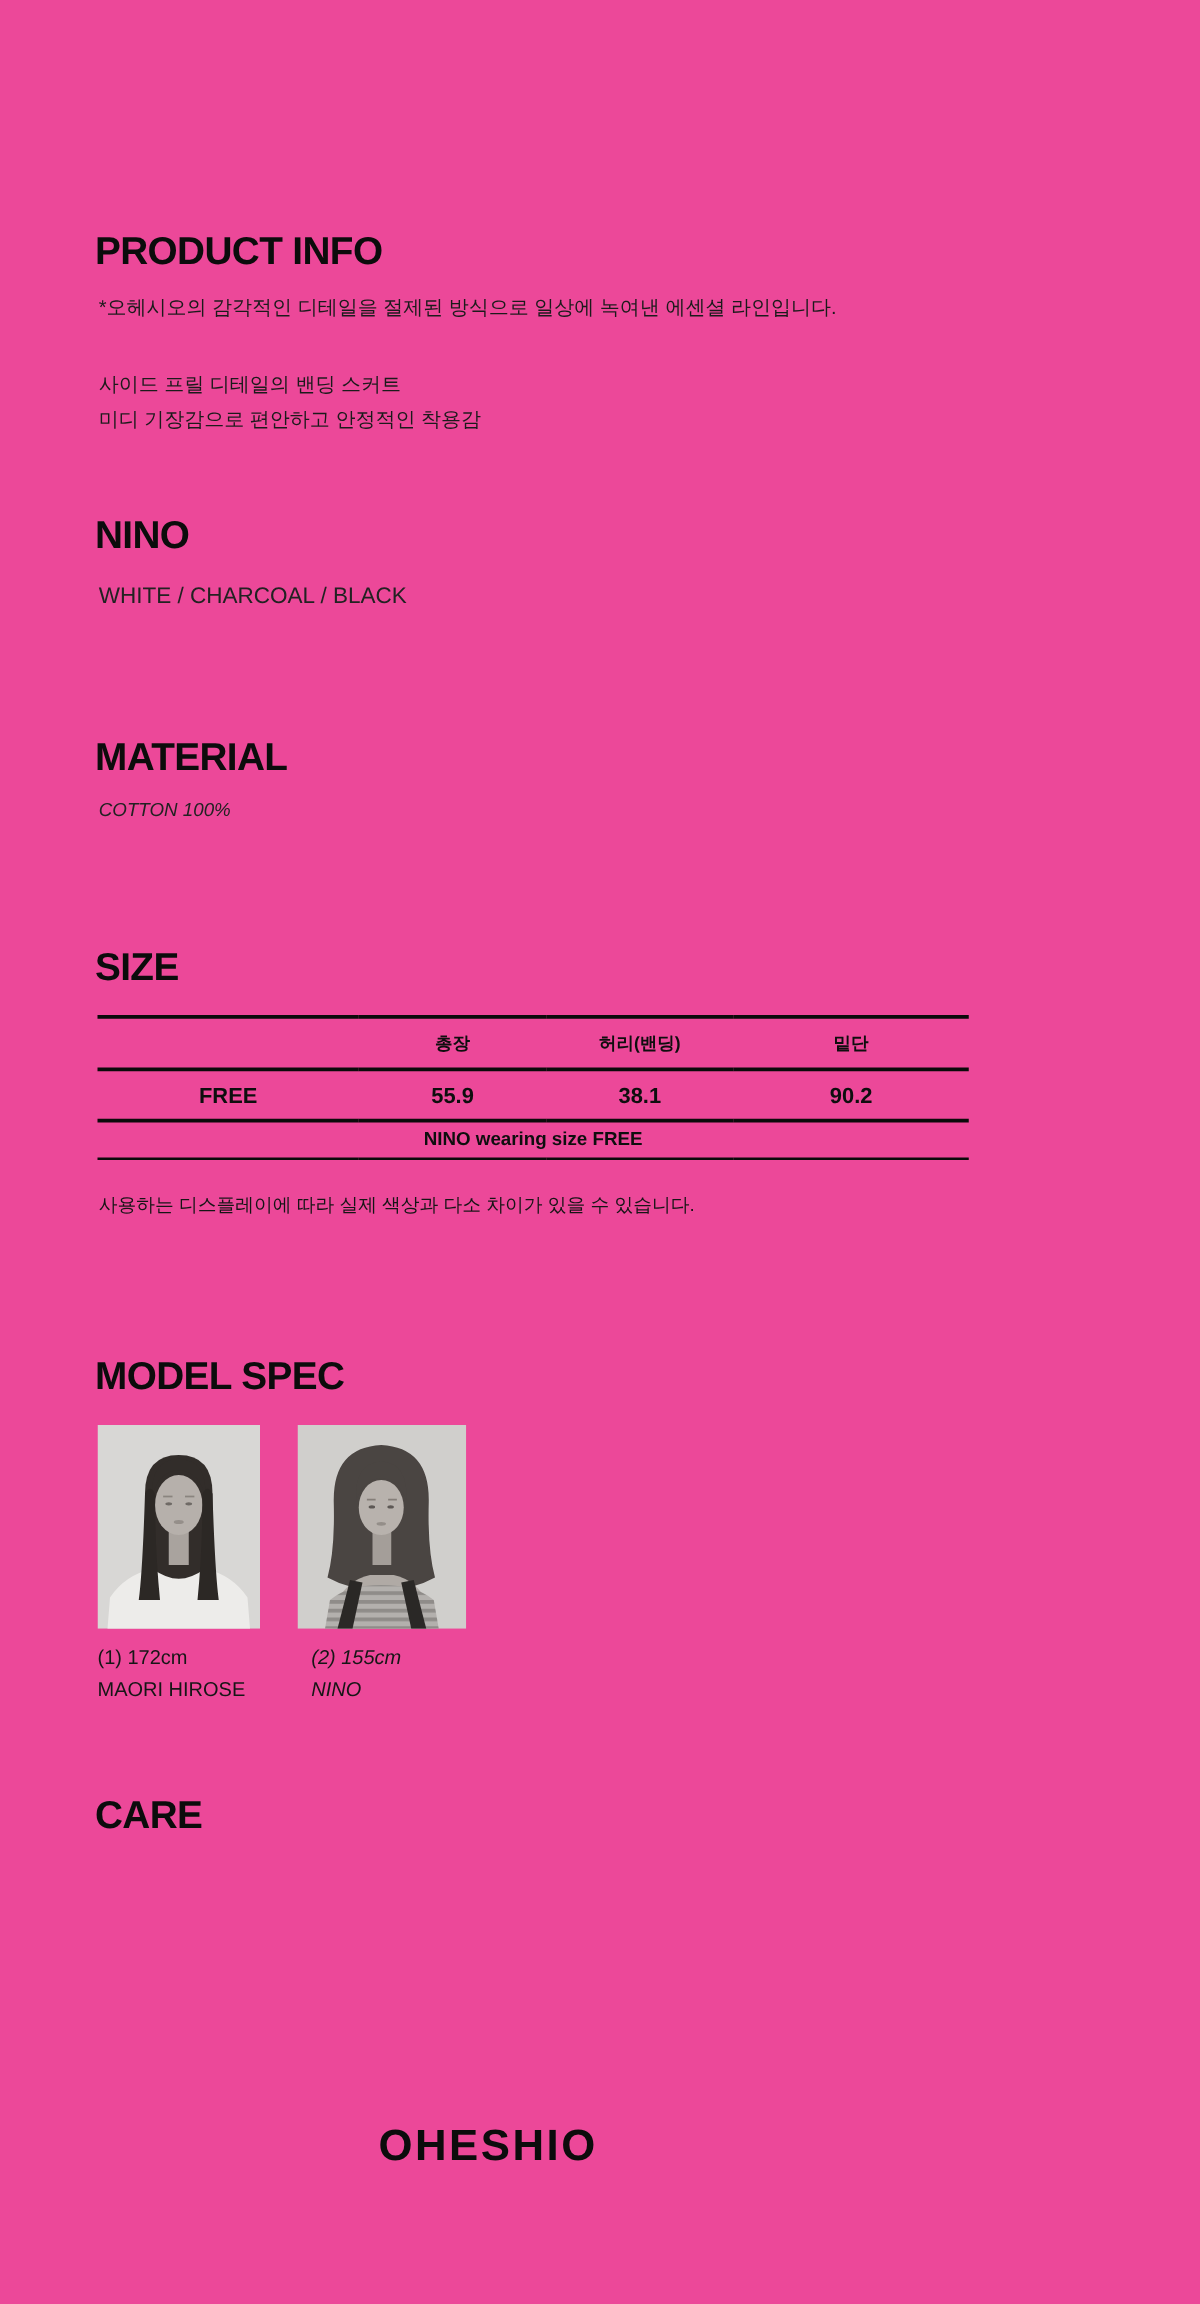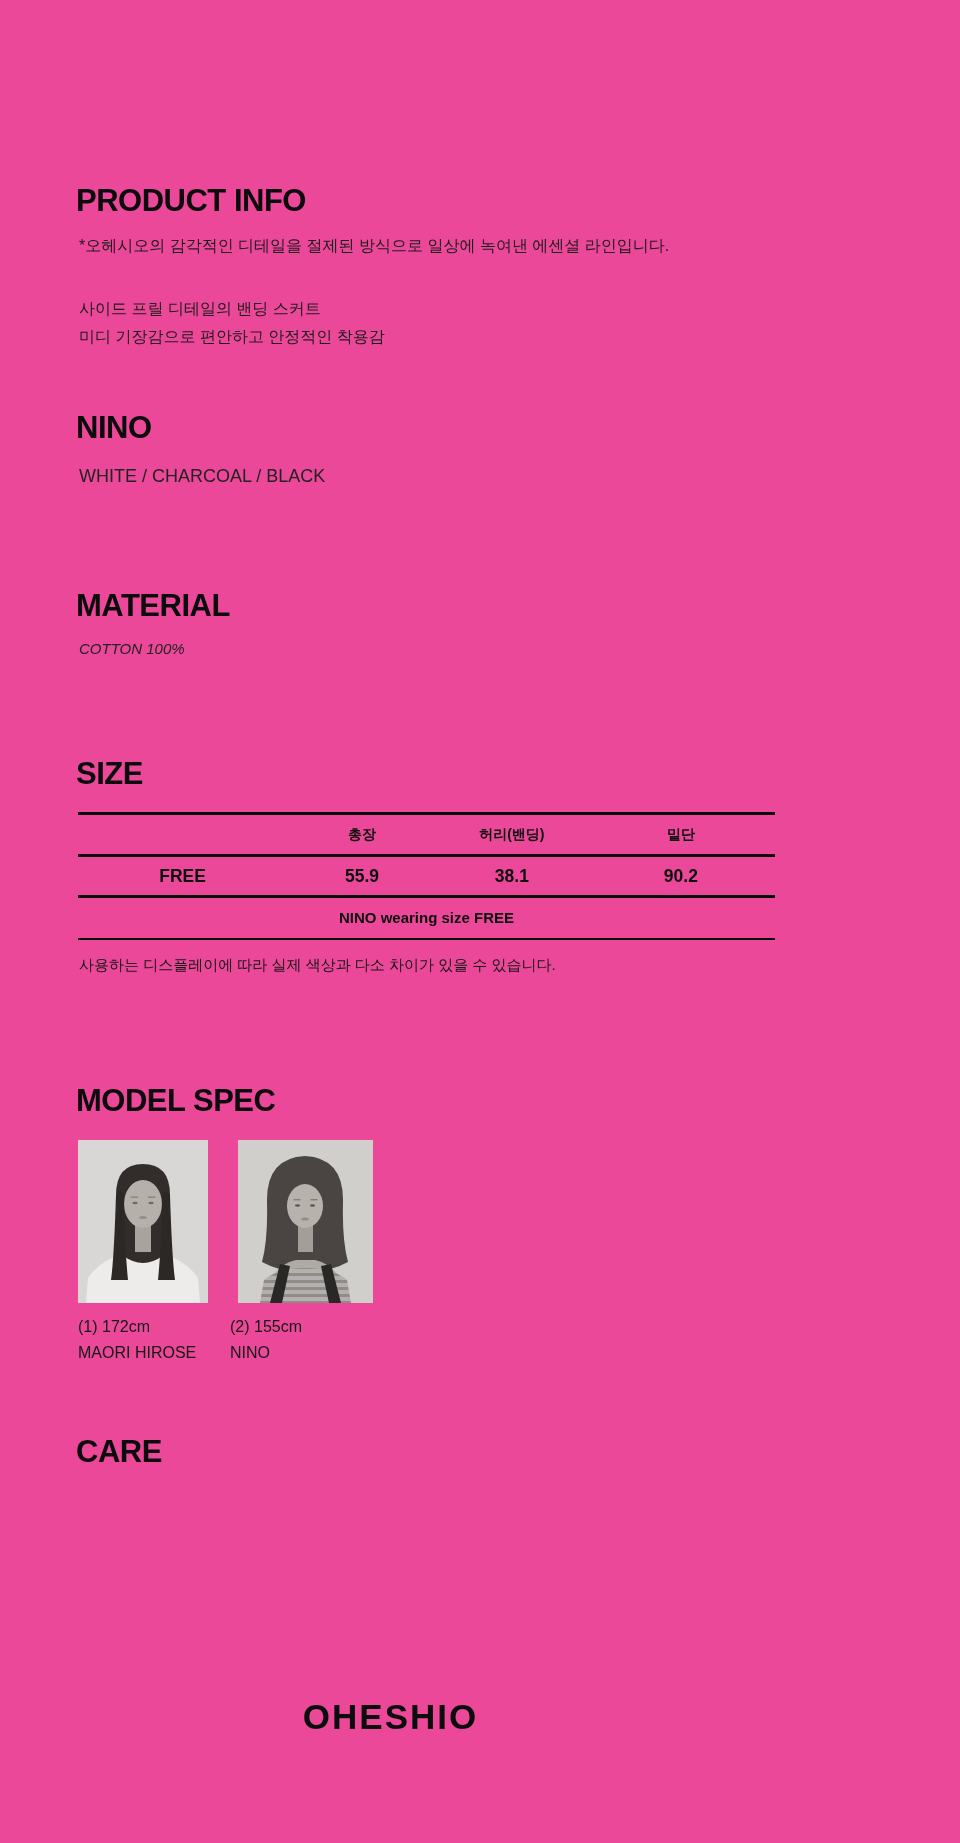--- a/index.html
+++ b/index.html
@@ -25,39 +25,39 @@
   
   #h-size { top:757px; }
   #size-table {
     position:absolute; left:78px; top:812px; width:697px;
     border-collapse:collapse; text-align:center; color:#0e0e0e;
     border-top:3px solid #0a0a0a; border-bottom:2px solid #0a0a0a;
   }
   #size-table td { padding:0; }
   tr.thead { height:42px; border-bottom:3px solid #0a0a0a; }
   tr.tdata { height:41px; border-bottom:3px solid #0a0a0a; }
-  tr.tnote { height:42px; }
+  tr.tnote { height:30px; }
   tr.thead td { font-size:14px; font-weight:700; }
   tr.tdata td { font-size:17.5px; font-weight:600; }
   tr.tnote td { font-size:15px; font-weight:600; }
   td.c0 { padding-left:45px; }
   td.c3 { padding-right:55px; }
   tr.tnote td { padding:0 !important; }
   #size-notes { position:absolute; left:79px; top:951px; }
   #size-notes p { font-size:15px; line-height:27.5px; color:#151515; }
   
   #h-model-spec { top:1084px; }
   .photo { position:absolute; top:1140px; height:163px; }
   .photo svg { display:block; }
   #photo-1 { left:78px;  width:130px; }
   #photo-2 { left:238px; width:135px; }
   .model-label { position:absolute; top:1314px; }
   .model-label p { font-size:16px; line-height:25.5px; color:#161616; }
   #model-label-1 { left:78px; }
-  #model-label-2 { left:230px; }
+  #model-label-2 { left:249px;font-style:italic; }
   
   #h-care { top:1435px; }
   #care-lines { position:absolute; left:81px; top:1487px; }
   #care-lines p { font-size:16.5px; line-height:28.4px; color:#1b1b1b; }
   
   #footer-brand {
     position:absolute; left:0; top:1697px; width:781px; text-align:center;
     font-size:35px; font-weight:700; letter-spacing:2px; color:#0c0c0c;
   }
 </style>

